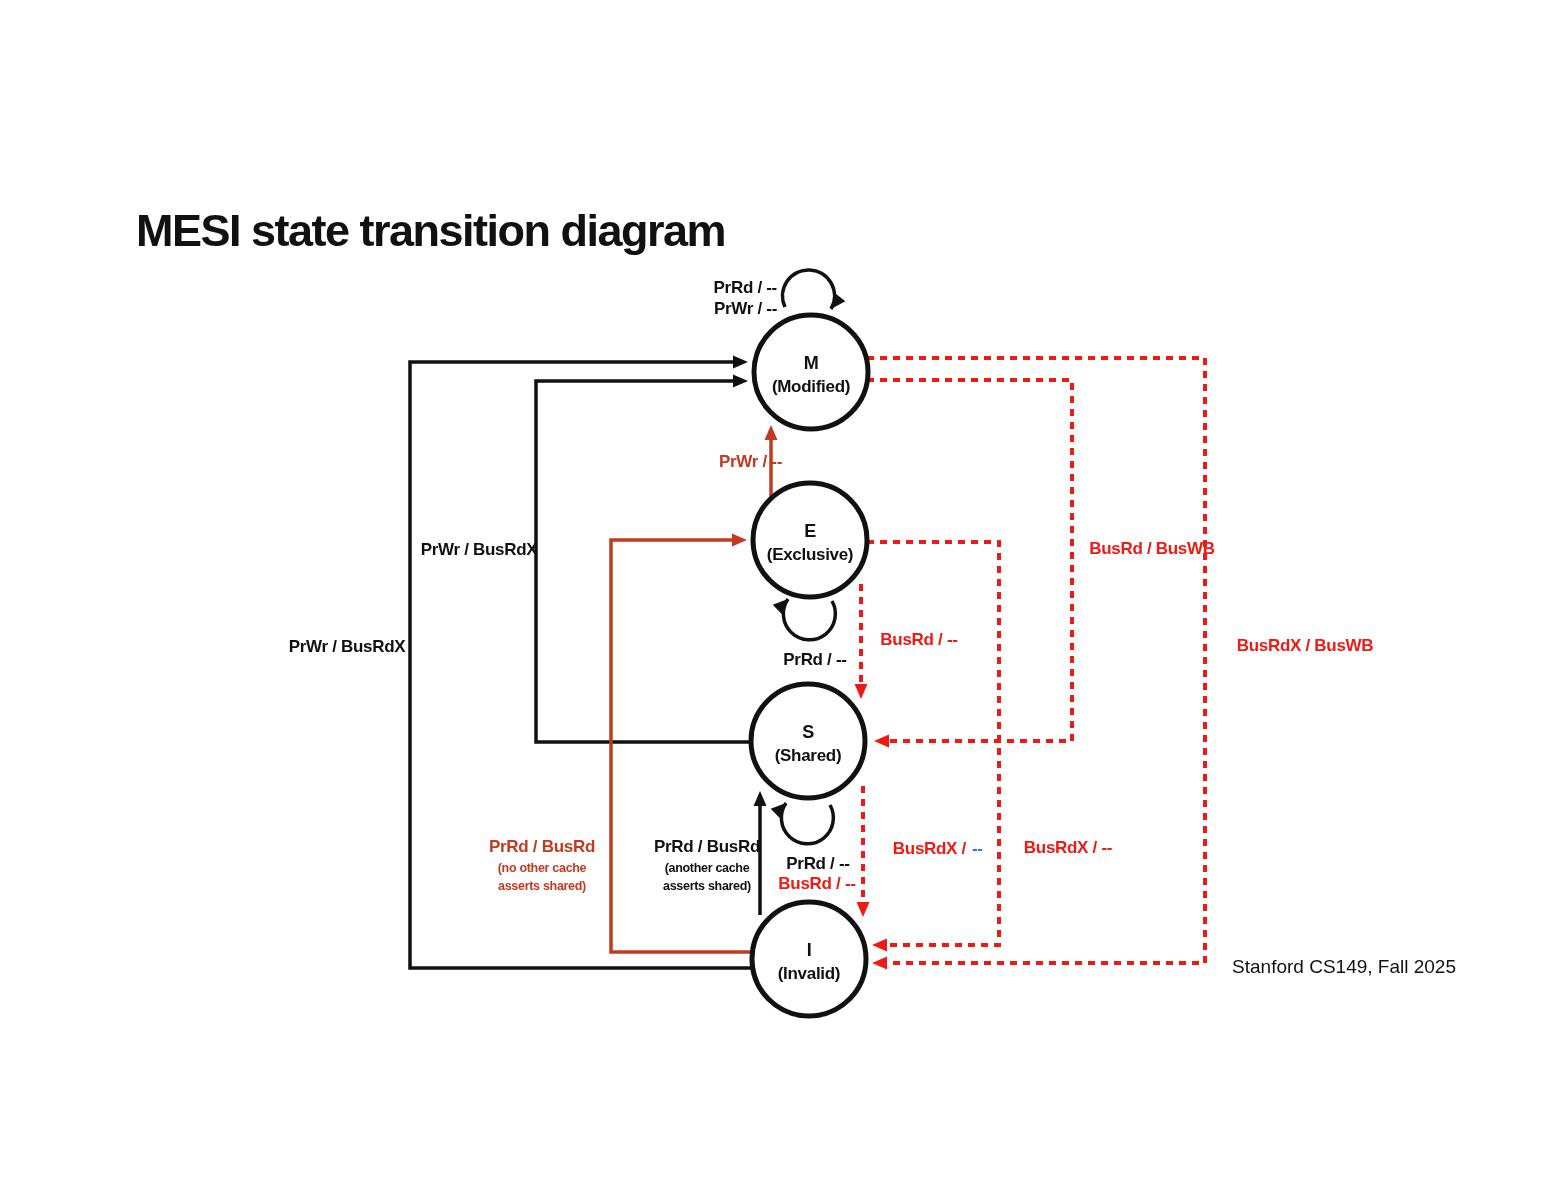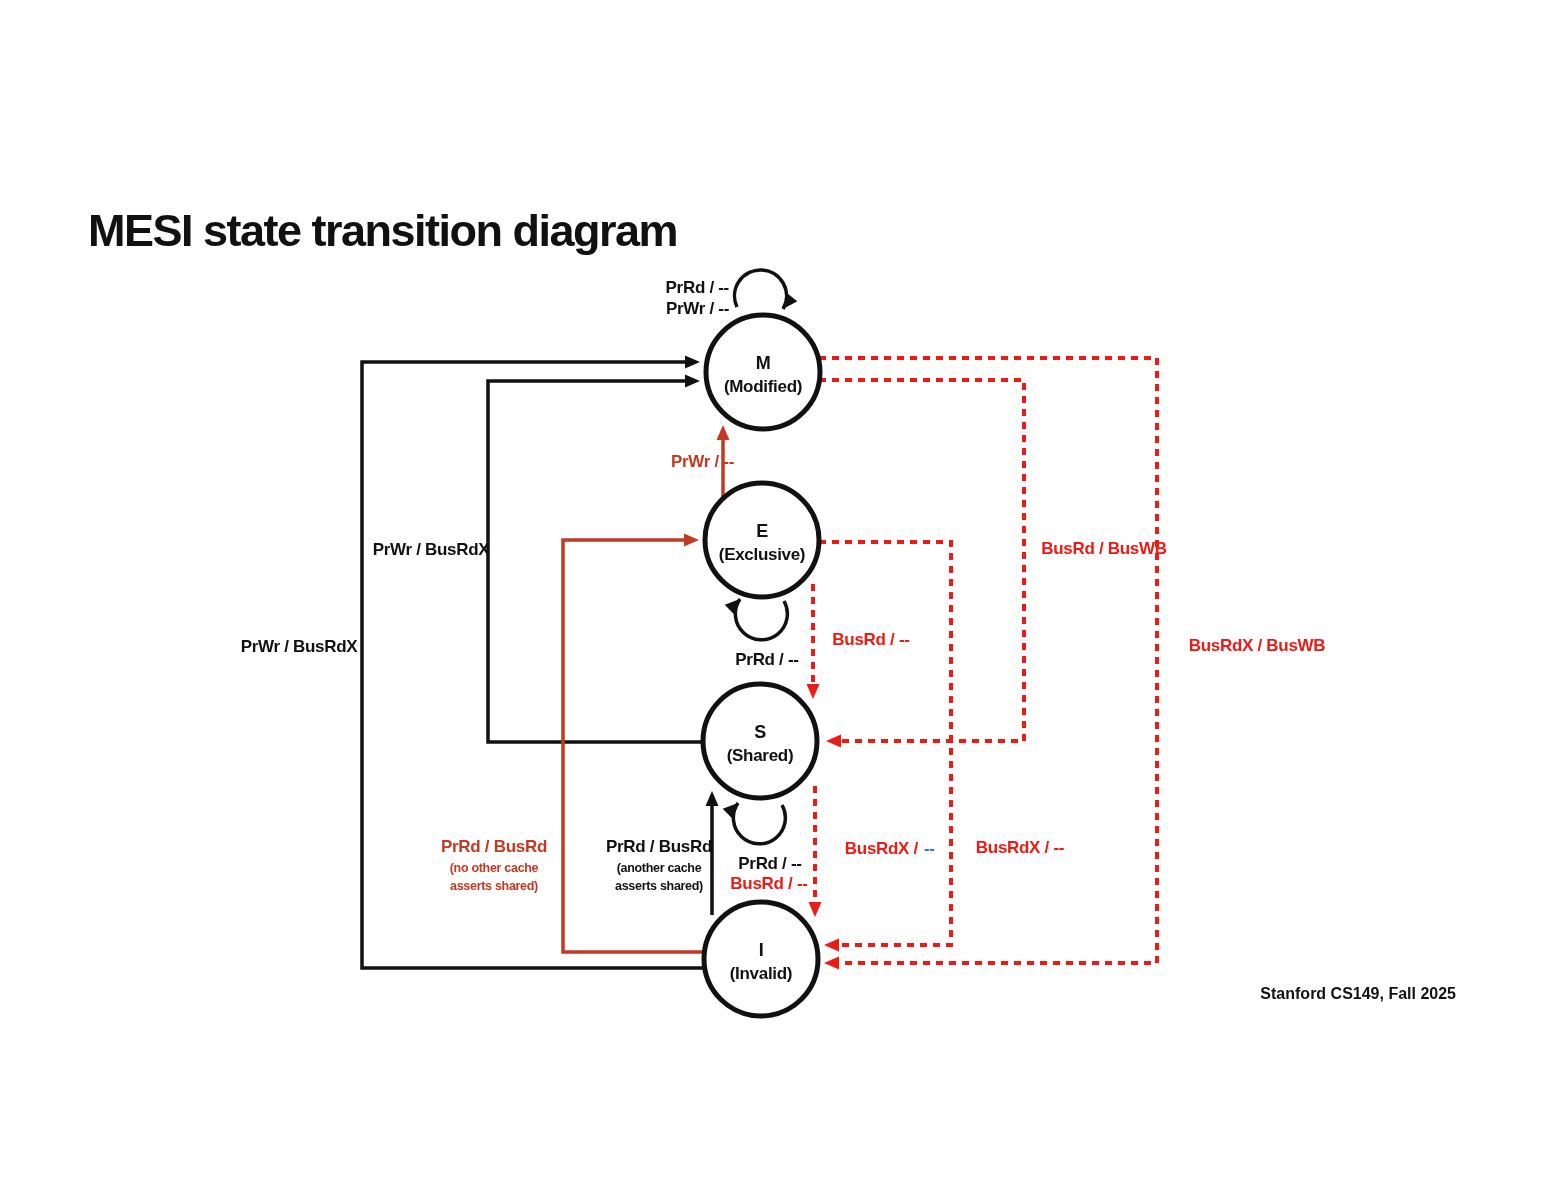--- a/index.html
+++ b/index.html
@@ -2,29 +2,29 @@
 <html style="--paper: #ffffff; --ink: #111111; --procRed: #c23a22; --busRed: #ee1a14; --hlBlue: #2d7ce5;"><head>
 <meta charset="utf-8">
 <style>
   html,body{margin:0;padding:0;}
   body{
     width:1553px;height:1200px;
     background:var(--paper,#fff);
     font-family:"Liberation Sans",sans-serif;
     overflow:hidden;position:relative;
   }
-  .slide{position:absolute;inset:0;}
+  .slide{position:absolute;inset:0;margin-left:48px;}
   .slide-title{
     position:absolute;left:88px;top:205px;margin:0;
     font-size:45px;font-weight:bold;letter-spacing:-1.5px;
     color:var(--ink,#111);white-space:nowrap;
   }
   .slide-footer{
-    position:absolute;right:97px;top:985px;
-    font-size:16px;font-weight:bold;color:var(--ink,#111);
+    position:absolute;right:97px;top:956px;
+    font-size:19px;font-weight:normal;color:var(--ink,#111);
     white-space:nowrap;
   }
   svg{position:absolute;left:0;top:0;}
   svg text{
     font-family:"Liberation Sans",sans-serif;
     font-weight:bold;letter-spacing:-0.3px;
   }
   .lbl{font-size:17px;}
   .note{font-size:12.5px;}
   .state-letter{font-size:18px;}

